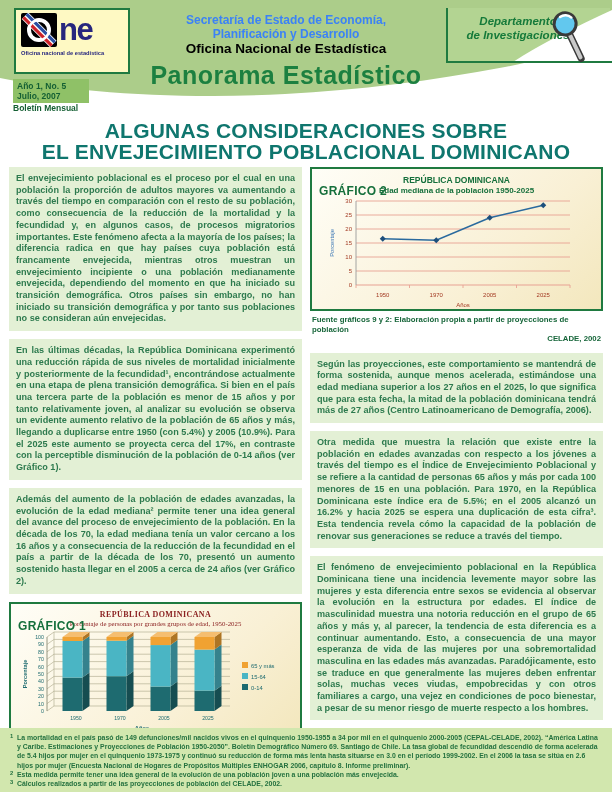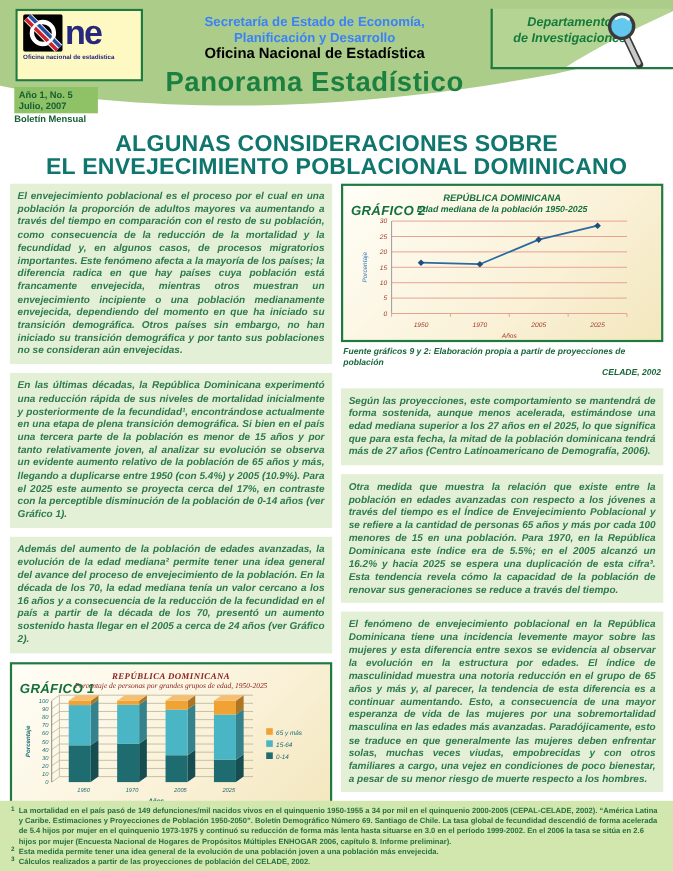--- a/index.html
+++ b/index.html
@@ -23,21 +23,21 @@
   .magnifier{position:absolute;left:540px;top:6px;}
   .issue-box{position:absolute;left:13px;top:79px;width:76px;background:#8fc167;padding:2px 4px;box-sizing:border-box;}
   .issue-box div{font-size:8.5px;font-weight:800;color:#145f33;line-height:10px;}
   .boletin{position:absolute;left:13px;top:103px;font-size:8.5px;font-weight:800;color:#145f33;}
 
   
   .main-title{margin:4px 0 5px;text-align:center;font-size:21px;font-weight:800;
     color:#0f766e;line-height:21px;letter-spacing:.2px;}
 
   
-  .columns{display:flex;gap:8px;padding:0 9px;align-items:flex-start;font-style:italic;}
+  .columns{display:flex;gap:8px;padding:0 9px;align-items:flex-start;}
   .col{width:293px;flex:0 0 293px;}
   .para{background:#e3f0d5;padding:6px 7px;margin:0 0 8px;font-size:9.1px;line-height:11.7px;
     font-weight:700;color:#2d7a4e;text-align:justify;}
   .section-head{margin:13px 2px 6px;font-size:9.5px;font-weight:800;color:#156f3b;letter-spacing:.2px;}
 
   
   .chart-box{border:2px solid #1f7a40;background:linear-gradient(135deg,#fffef7 0%,#f9f0d5 65%,#f3e7bd 100%);
     padding:4px 4px 2px;position:relative;}
   .chart-label{position:absolute;left:7px;top:15px;font-size:12px;font-weight:800;color:#156f3b;letter-spacing:.3px;}
   .chart-titles{text-align:center;margin-top:2px;}

